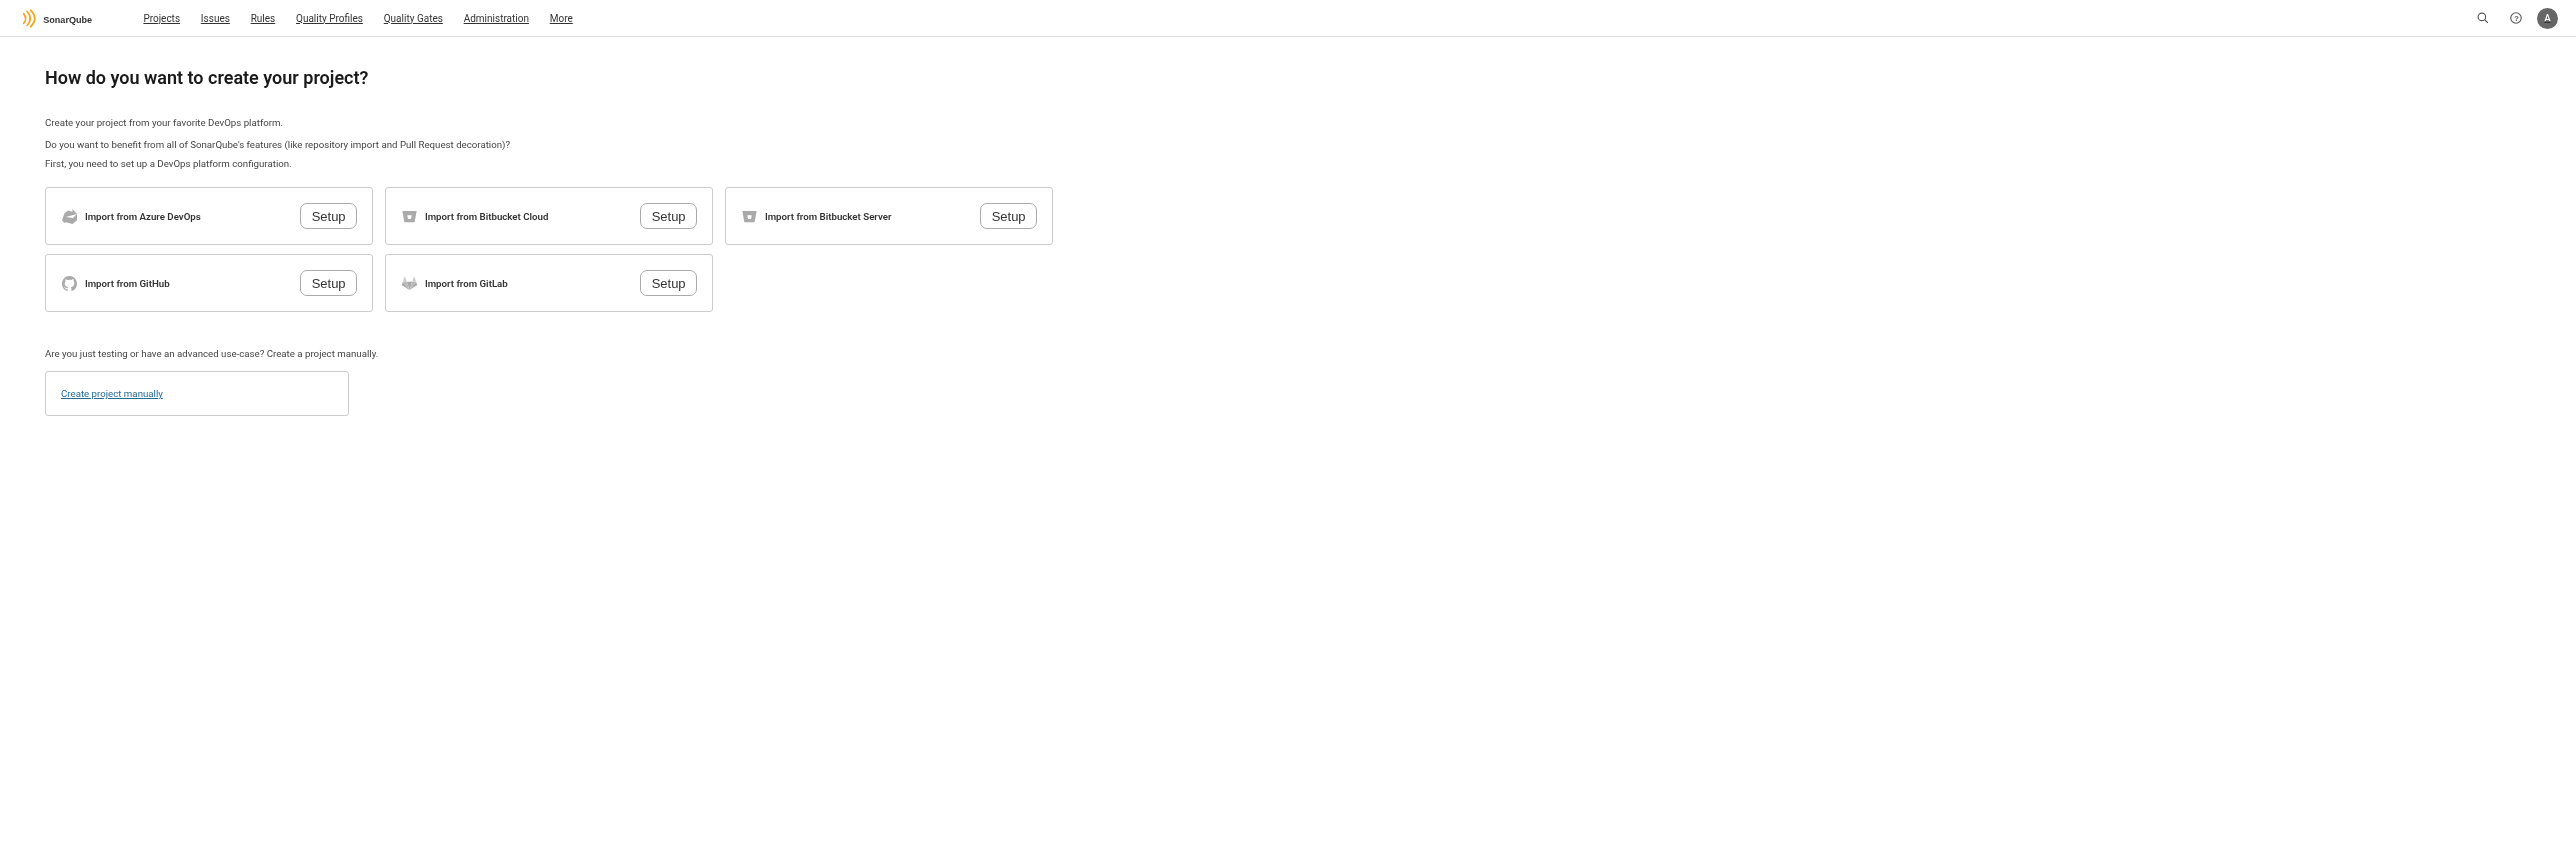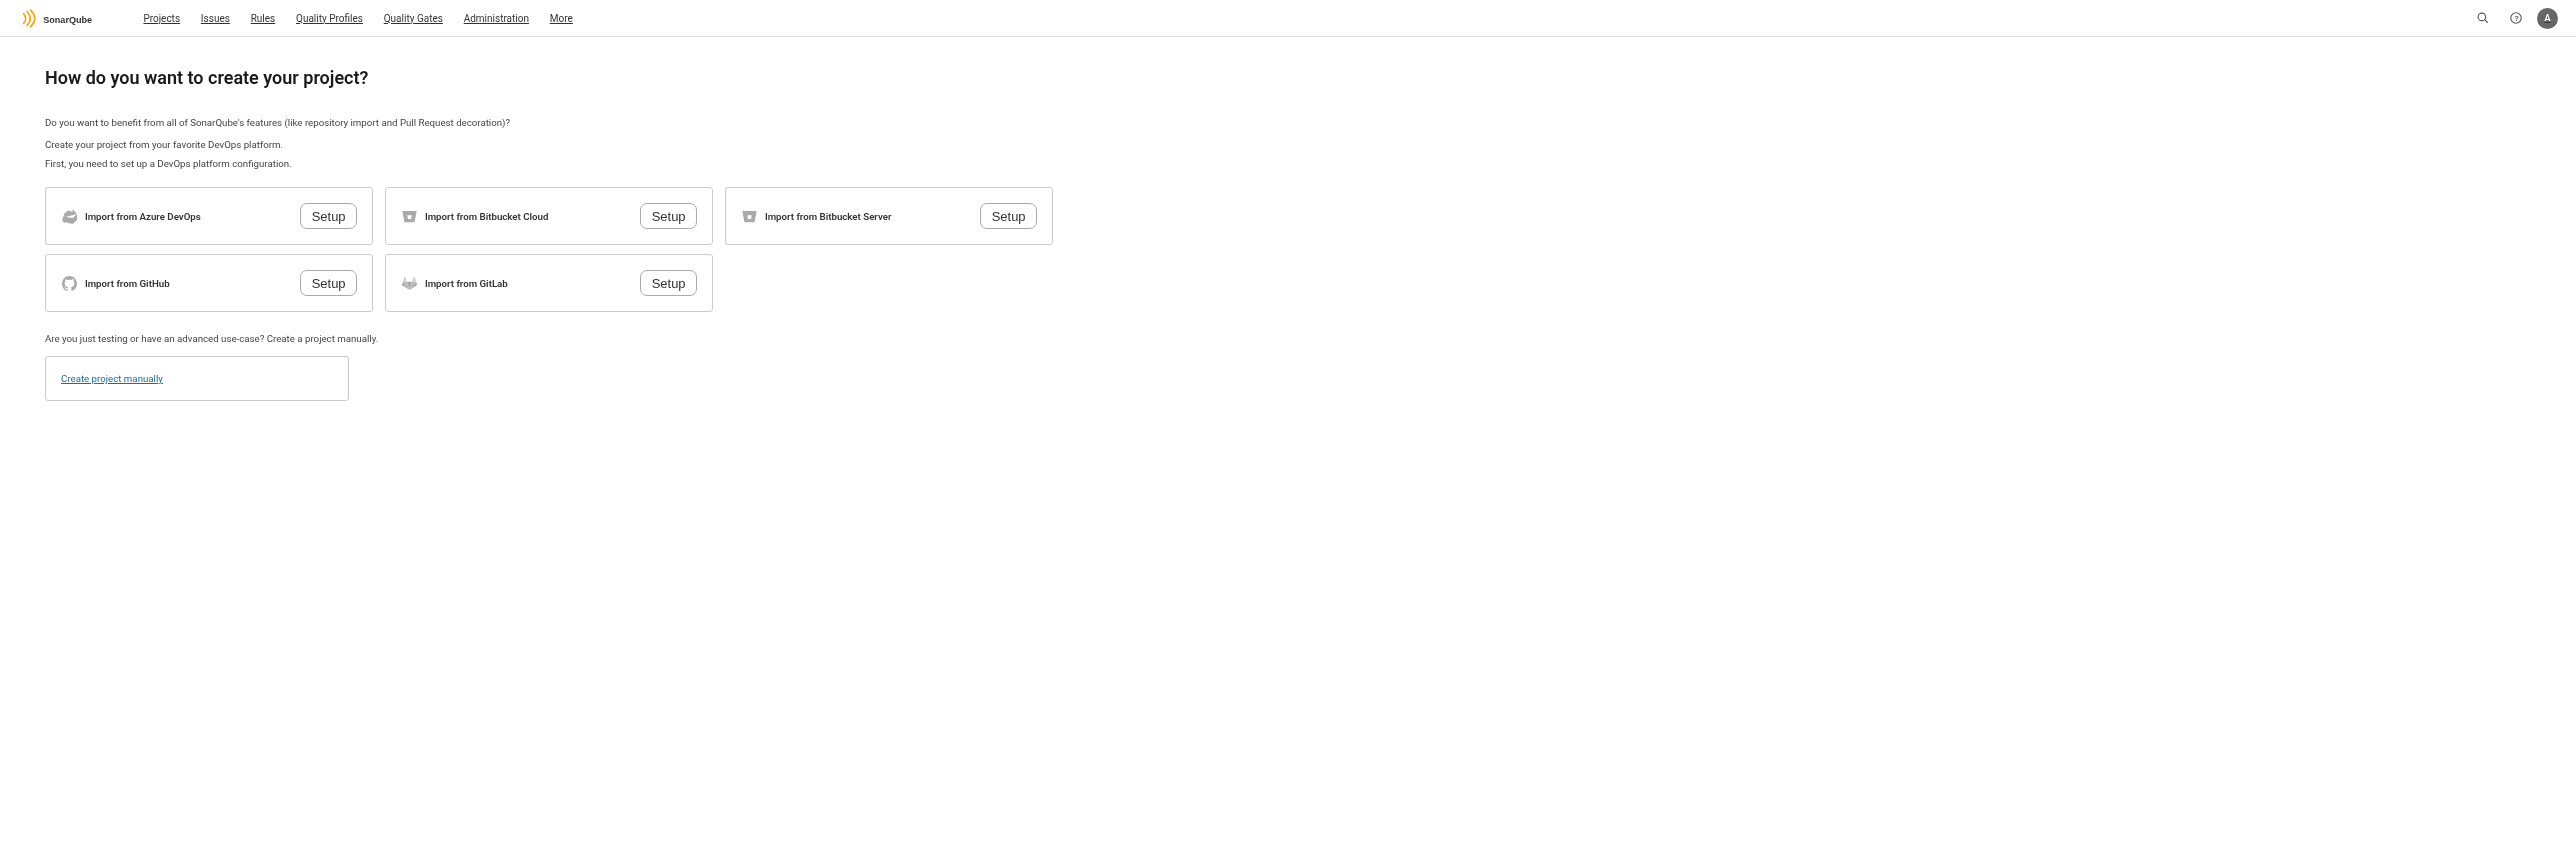--- a/index.html
+++ b/index.html
@@ -110,21 +110,21 @@
       grid-template-columns: repeat(3, 328px);
       gap: 12px;
       margin-bottom: 9px;
       margin-top: 14px;
     }
 
     .cards-row2 {
       display: grid;
       grid-template-columns: repeat(2, 328px);
       gap: 12px;
-      margin-bottom: 21px;
+      margin-bottom: 36px;
     }
 
     .card {
       border: 0.7px solid #ccc;
       border-radius: 3px;
       padding: 15px 15px;
       display: flex;
       align-items: center;
       justify-content: space-between;
       background: #fff;
@@ -222,22 +222,22 @@
         <text x="5.5" y="12" font-size="10" fill="#555" font-weight="700">?</text>
       </svg>
     </button>
     <div class="nav-avatar">A</div>
   </div>
 </nav>
 
 <main>
   <h1>How do you want to create your project?</h1>
 
+  <p class="description">Create your project from your favorite DevOps platform.</p>
   <p class="description">Do you want to benefit from all of SonarQube's features (like repository import and Pull Request decoration)?</p>
-  <p class="description">Create your project from your favorite DevOps platform.</p>
   <p class="description-note">First, you need to set up a DevOps platform configuration.</p>
 
   <div class="cards-grid">
 
     <div class="card">
       <div class="card-left">
         <span class="card-icon">
           <svg width="15" height="15" viewBox="0 0 20 20" xmlns="http://www.w3.org/2000/svg">
             <path d="M0 14.5L3.5 5.5 8 2 14 3.5V0L20 6.5 5 10.5 14.5 12 20 6.5V15L14 20 5 17.5 3 18.5Z" fill="#aaa"></path>
           </svg>

